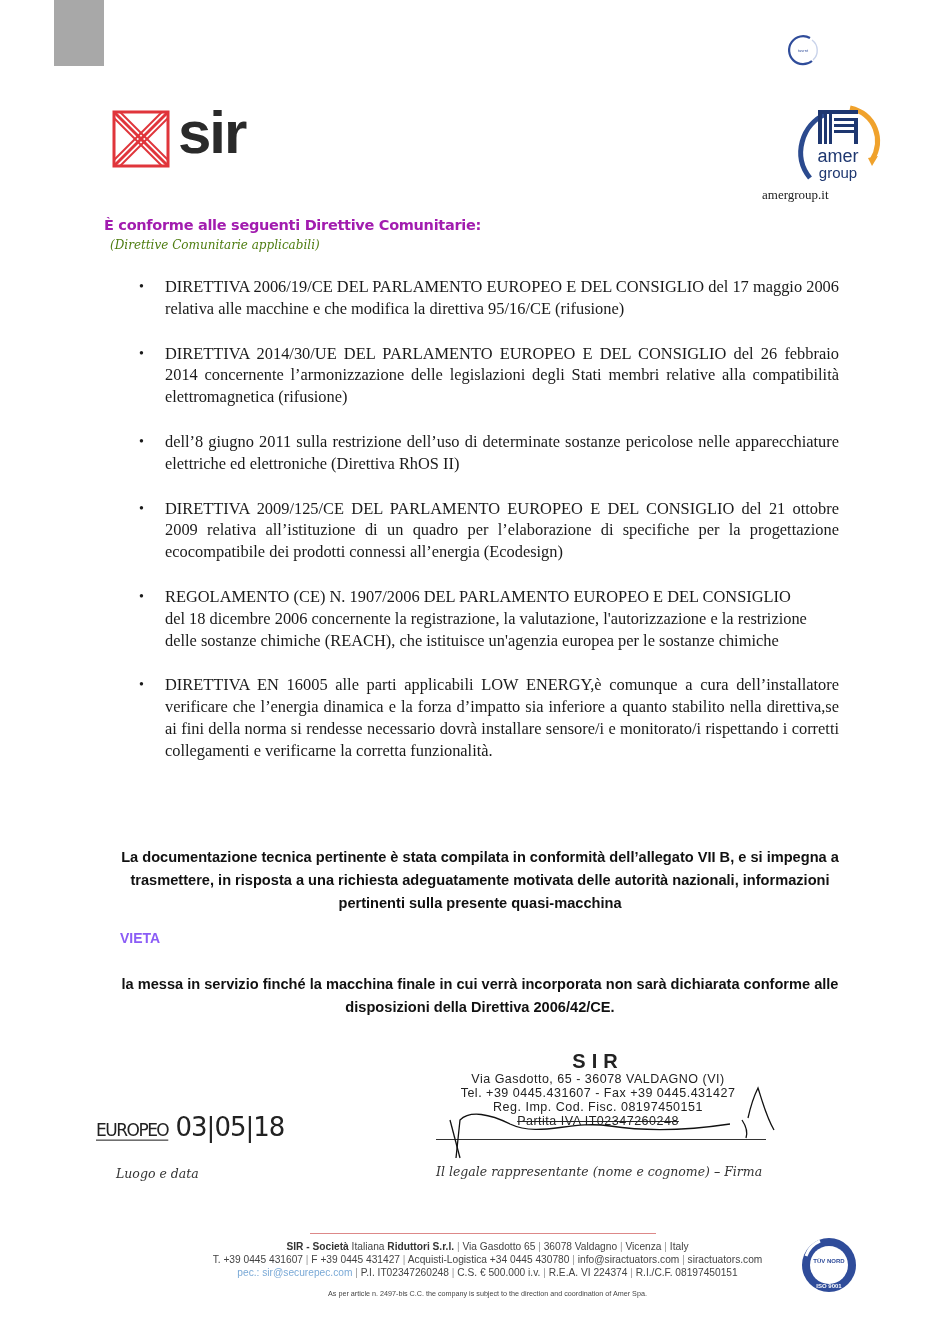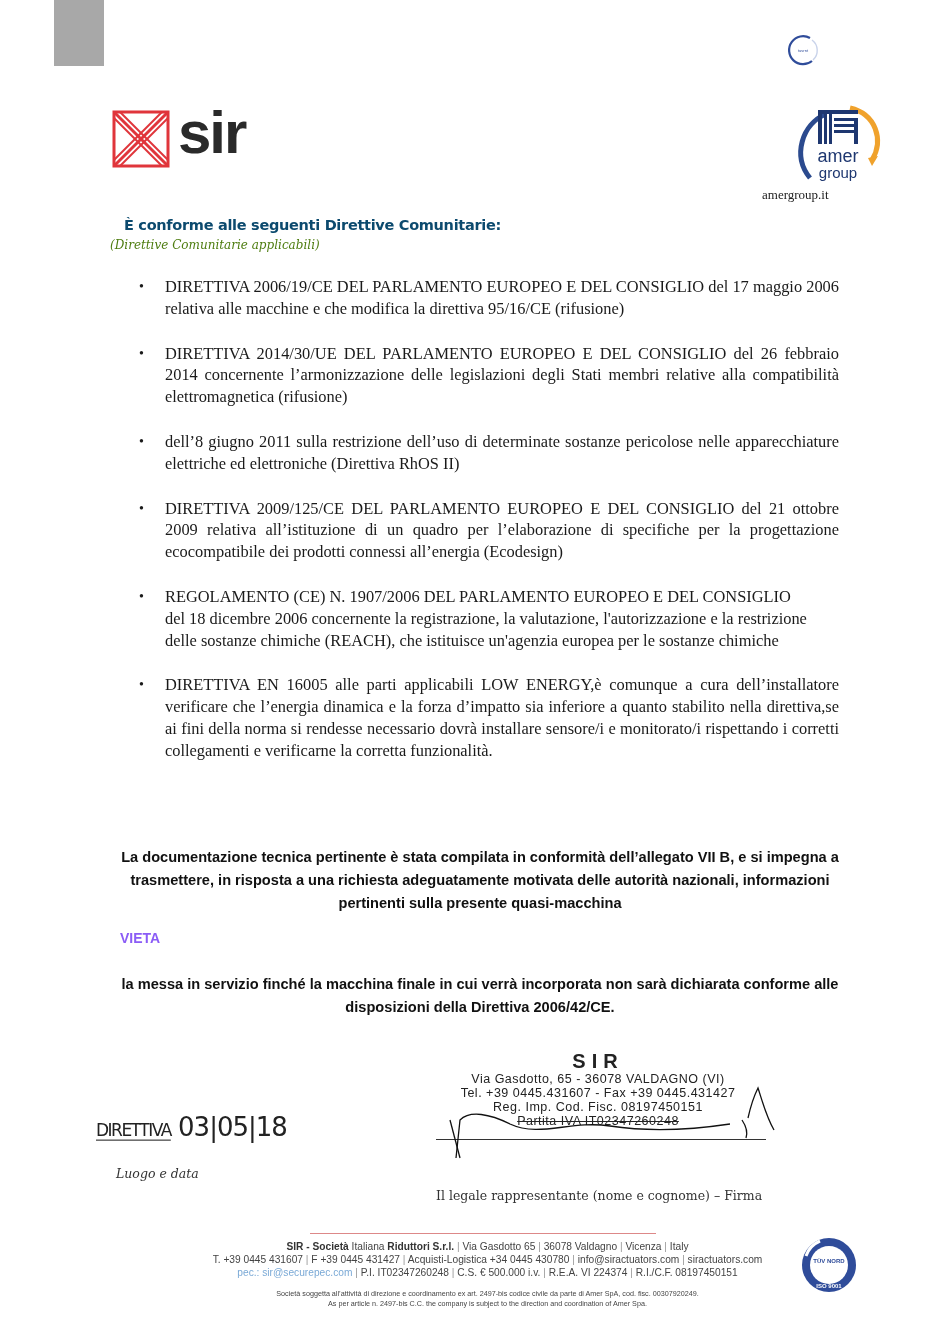--- a/index.html
+++ b/index.html
@@ -11,21 +11,21 @@
   .top-seal { position: absolute; left: 786px; top: 34px; width: 34px; height: 32px; }
   .top-seal svg { width: 100%; height: 100%; }
 
   .sir-logo { position: absolute; left: 112px; top: 110px; width: 150px; height: 60px; }
   .sir-mark { position: absolute; left: 0; top: 0; width: 58px; height: 58px; }
   .sir-word { position: absolute; left: 66px; top: -12px; font-family: "Liberation Sans", sans-serif; font-weight: bold; font-size: 60px; color: #2a2a2a; letter-spacing: -2px; }
 
   .amer-logo { position: absolute; left: 788px; top: 100px; width: 100px; height: 100px; text-decoration: underline; }
   .amer-url { position: absolute; left: 762px; top: 187px; font-family: Liberation Serif, serif; font-size: 13px; color: #222; }
 
-  .intro-title { position: absolute; left: 124px; top: 217px; font-family: "DejaVu Sans", sans-serif; font-weight: bold; font-size: 14.5px; color: #0c4a6e; letter-spacing: -0.3px; text-align: right; }
+  .intro-title { position: absolute; left: 104px; top: 217px; font-family: "DejaVu Sans", sans-serif; font-weight: bold; font-size: 14.5px; color: #a21caf; letter-spacing: -0.3px; text-align: right; }
   .intro-sub { position: absolute; left: 110px; top: 238px; font-family: "DejaVu Serif", serif; font-style: italic; font-size: 12px; color: #4d7c0f; }
 
   .directives { position: absolute; left: 137px; top: 276px; width: 702px; list-style: none; }
   .directive { position: relative; padding-left: 28px; font-family: "Liberation Serif", serif; font-size: 16.4px; line-height: 21.8px; color: #1a1a1a; text-align: justify; }
   .directive .bullet { position: absolute; left: 2px; top: 0; font-size: 14px; }
   .d1 { margin-bottom: 23px; }
   .d2 { margin-bottom: 23px; }
   .d3 { margin-bottom: 23px; }
   .d4 { margin-bottom: 23px; }
   .d5 { margin-bottom: 23px; }
@@ -39,21 +39,21 @@
   .place-date .date { font-weight: normal; }
   .place-label { position: absolute; left: 116px; top: 1166px; font-family: "DejaVu Serif", serif; font-style: italic; font-size: 12.5px; color: #333; }
 
   .stamp { position: absolute; left: 428px; top: 1050px; width: 340px; font-family: "Liberation Sans", sans-serif; color: #222; text-align: center; }
   .stamp-brand { font-weight: bold; font-size: 20px; letter-spacing: 6px; line-height: 22px; }
   .stamp-name { font-weight: bold; font-size: 14px; letter-spacing: 1px; line-height: 17px; }
   .stamp-line { font-size: 12.5px; line-height: 14px; letter-spacing: 0.5px; }
   .stamp-line.strike { text-decoration: line-through; }
   .sig-line { position: absolute; left: 436px; top: 1139px; width: 330px; height: 1px; background: #333; }
   .signature { position: absolute; left: 430px; top: 1080px; width: 360px; height: 80px; pointer-events: none; }
-  .sig-label { position: absolute; left: 436px; top: 1164px; font-family: "DejaVu Serif", serif; font-size: 12.5px; color: #333; margin-top: 24px; }
+  .sig-label { position: absolute; left: 436px; top: 1164px; font-family: "DejaVu Serif", serif; font-style: italic; font-size: 12.5px; color: #333; }
 
   .footer-rule { position: absolute; left: 310px; top: 1233px; width: 346px; height: 1px; background: #d88; }
   .footer { position: absolute; left: 180px; top: 1240px; width: 615px; text-align: center; font-family: "Liberation Sans", sans-serif; font-size: 10.2px; line-height: 13px; color: #444; }
   .footer b { color: #333; }
   .footer .pec { color: #7aa9d6; }
   .footer .sep { color: #999; }
   .footer-note { position: absolute; left: 180px; top: 1289px; width: 615px; text-align: center; font-family: "Liberation Sans", sans-serif; font-size: 7.2px; line-height: 10px; color: #444; }
 
   .iso-seal { position: absolute; left: 800px; top: 1236px; width: 58px; height: 58px; }
 </style>
@@ -133,21 +133,21 @@
     <span class="bullet">•</span>
     <span>DIRETTIVA EN 16005 alle parti applicabili LOW ENERGY,è comunque a cura dell’installatore verificare che l’energia dinamica e la forza d’impatto sia inferiore a quanto stabilito nella direttiva,se ai fini della norma si rendesse necessario dovrà installare sensore/i e monitorato/i rispettando i corretti collegamenti e verificarne la corretta funzionalità.</span>
   </li>
 </ul>
 
 <div class="tech-doc">La documentazione tecnica pertinente è stata compilata in conformità dell’allegato VII B, e si impegna a trasmettere, in risposta a una richiesta adeguatamente motivata delle autorità nazionali, informazioni pertinenti sulla presente quasi-macchina</div>
 <div class="vieta">VIETA</div>
 <div class="prohibit">la messa in servizio finché la macchina finale in cui verrà incorporata non sarà dichiarata conforme alle disposizioni della Direttiva 2006/42/CE.</div>
 
 <div class="place-date">
-  <span class="city">DIRETTIVA</span>
+  <span class="city">EUROPEO</span>
   <span class="date">03|05|18</span>
 </div>
 <div class="place-label">Luogo e data</div>
 
 <div class="stamp">
   <div class="stamp-brand">SIR</div>
   <div class="stamp-line">Via Gasdotto, 65 - 36078 VALDAGNO (VI)</div>
   <div class="stamp-line">Tel. +39 0445.431607 - Fax +39 0445.431427</div>
   <div class="stamp-line">Reg. Imp. Cod. Fisc. 08197450151</div>
   <div class="stamp-line strike">Partita IVA IT02347260248</div>
@@ -181,21 +181,20 @@
   </div>
   <div>
     <span class="pec">pec.: sir@securepec.com</span>
     <span class="sep"> | </span><span>P.I. IT02347260248</span>
     <span class="sep"> | </span><span>C.S. € 500.000 i.v.</span>
     <span class="sep"> | </span><span>R.E.A. VI 224374</span>
     <span class="sep"> | </span><span>R.I./C.F. 08197450151</span>
   </div>
 </div>
 <div class="footer-note">
-  <div>Società soggetta all’attività di direzione e coordinamento ex art. 2497-bis codice civile da parte di Amer SpA, cod. fisc. 00307920249.</div>
   <div>As per article n. 2497-bis C.C. the company is subject to the direction and coordination of Amer Spa.</div>
 </div>
 
 <svg class="iso-seal" viewBox="0 0 58 58">
   <circle cx="29" cy="29" r="27" fill="#2f4c9a"></circle>
   <circle cx="29" cy="29" r="19" fill="#ffffff"></circle>
   <path d="M6 20 A25 25 0 0 1 20 5" fill="none" stroke="#ffffff" stroke-width="3"></path>
   <text x="29" y="27" font-size="6" text-anchor="middle" fill="#2f4c9a" font-weight="bold" font-family="Liberation Sans, sans-serif">TÜV NORD</text>
   <text x="29" y="52" font-size="6" text-anchor="middle" fill="#ffffff" font-weight="bold" font-family="Liberation Sans, sans-serif">ISO 9001</text>
 </svg>

